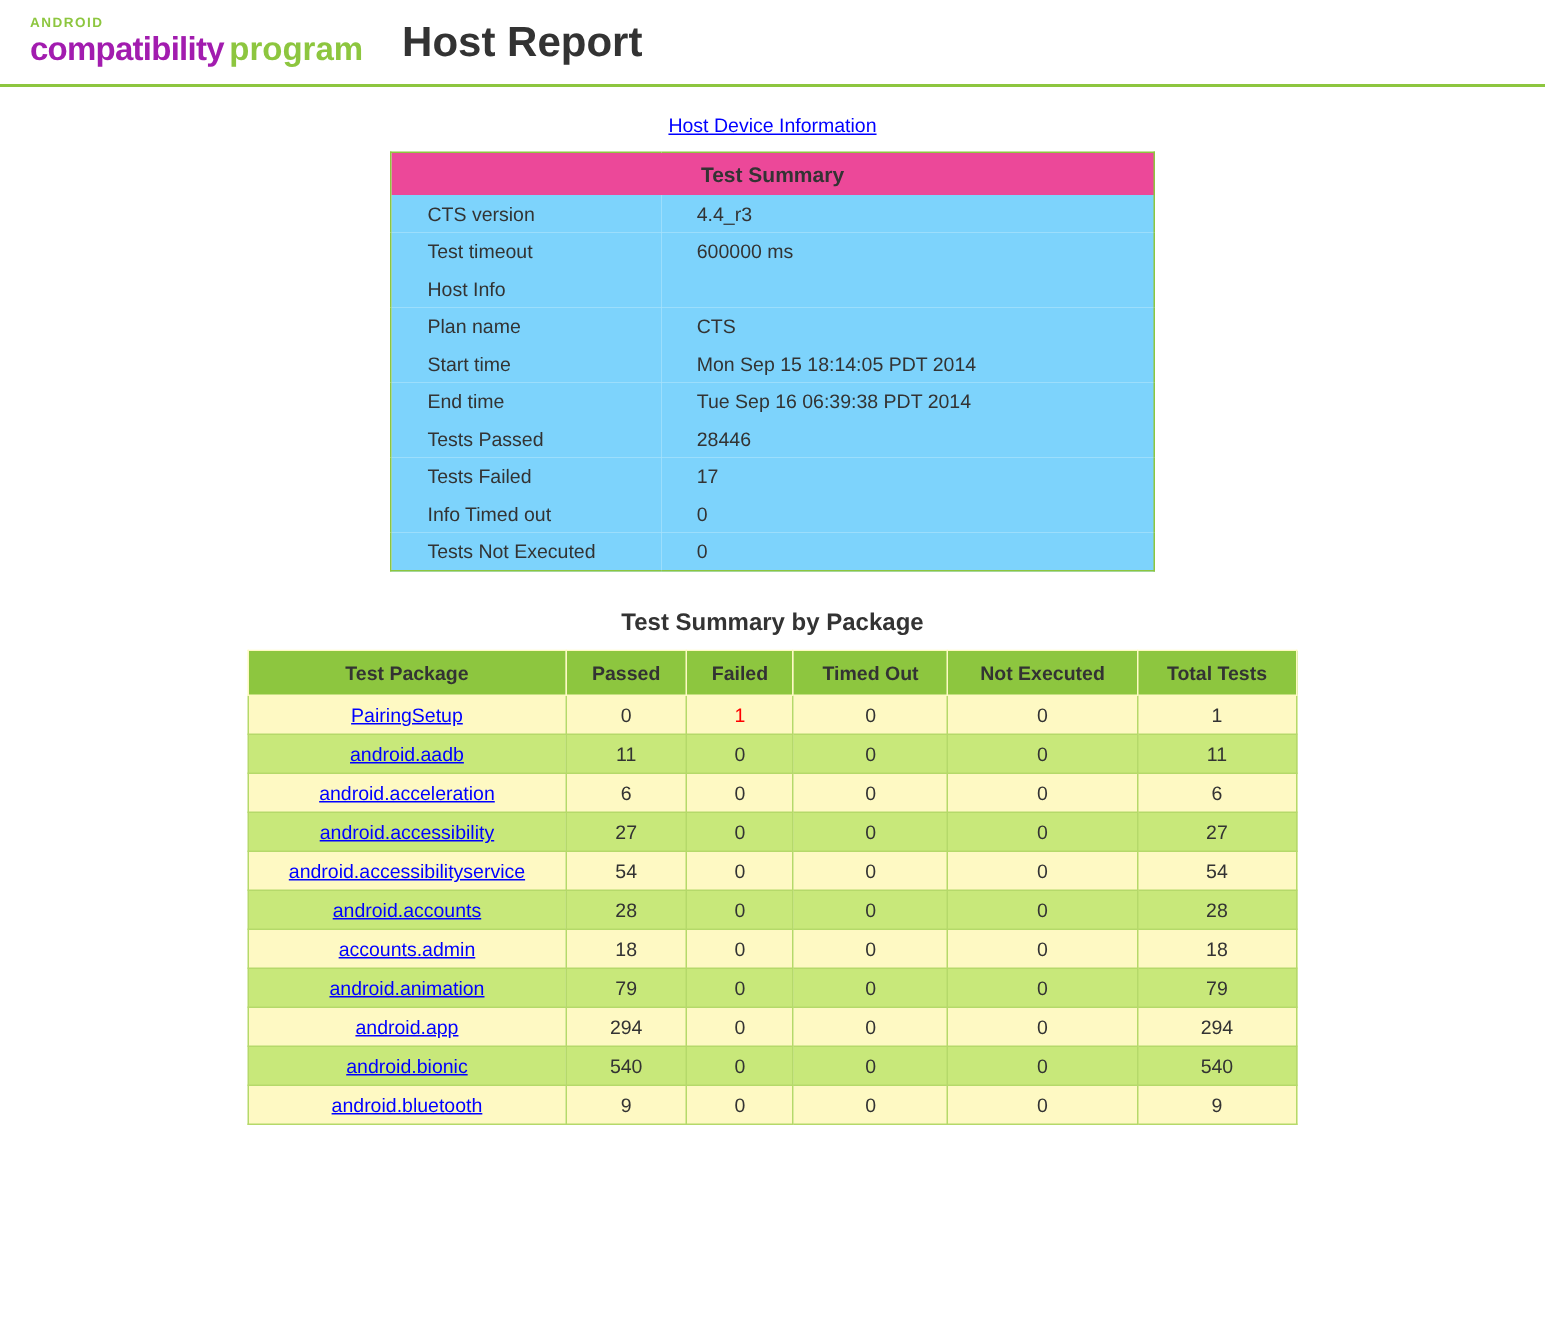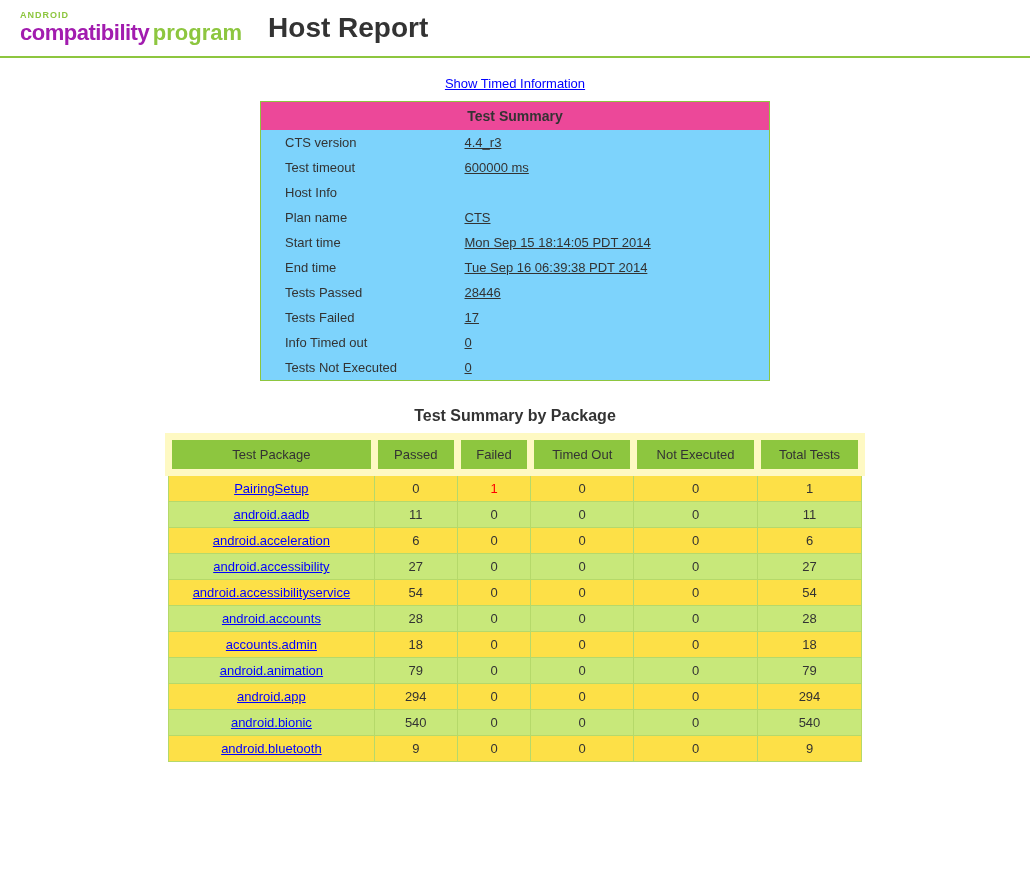--- a/index.html
+++ b/index.html
@@ -81,21 +81,20 @@
     #summary-table td {
       padding: 5px 24px;
       background-color: #7dd3fc;
     }
     #summary-table td.label {
       width: 180px;
       font-weight: normal;
     }
     #summary-table td.value {
       color: #333;
-      text-decoration: underline;
     }
     #summary-table .failed-value {
       color: red;
     }
 
     
     #pkg-section-title {
       text-align: center;
       font-size: 16px;
       font-weight: bold;
@@ -111,28 +110,28 @@
       width: 700px;
       margin: 0 auto;
       border-collapse: collapse;
       border: 1px solid #8dc63f;
     }
     #pkg-table thead tr {
       background-color: #8dc63f;
     }
     #pkg-table thead th {
       padding: 7px 10px;
-      font-weight: normal;
+      font-weight: bold;
       font-size: 13px;
       color: #333;
       text-align: center;
-      border: 7px solid #fef9c3;
+      border: 1px solid #fef9c3;
     }
     #pkg-table tbody tr {
-      background-color: #fde047;
+      background-color: #fef9c3;
     }
     #pkg-table tbody tr:nth-child(even) {
       background-color: #c8e87a;
     }
     #pkg-table tbody td {
       padding: 5px 8px;
       text-align: center;
       border: 1px solid #b5d96a;
       font-size: 13px;
     }
@@ -158,21 +157,21 @@
       <span id="logo-compat">compatibility</span>
       <span id="logo-program">program</span>
     </div>
   </div>
   <h1 id="page-title">Host Report</h1>
 </div>
 
 <div id="main-content">
 
   <div id="device-info-link-row">
-    <a id="device-info-link">Show Timed Information</a>
+    <a id="device-info-link">Host Device Information</a>
   </div>
 
   <div id="summary-container">
     <table id="summary-table">
       <tbody id="summary-tbody">
         <tr>
           <td colspan="2" class="summary-header">Test Summary</td>
         </tr>
       <tr>
             <td class="label">CTS version</td>

